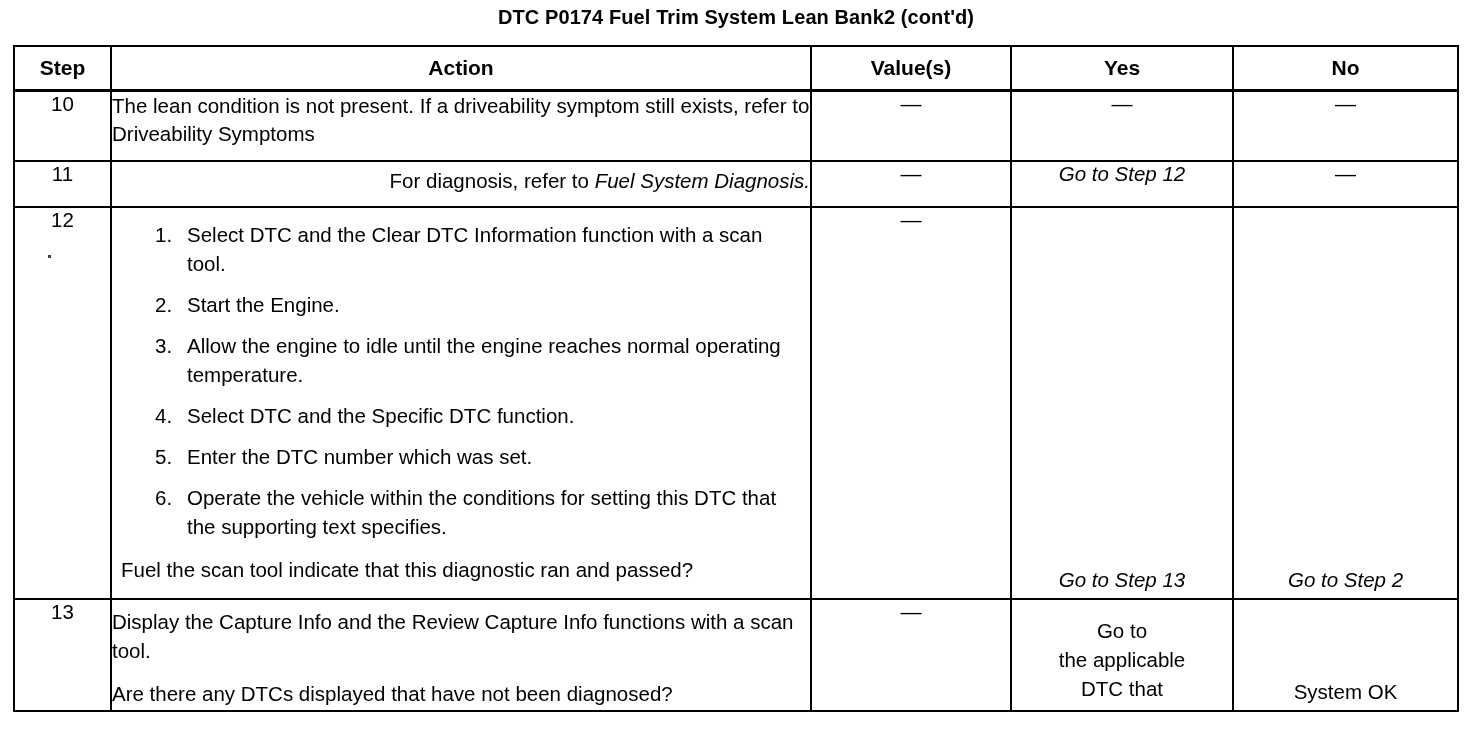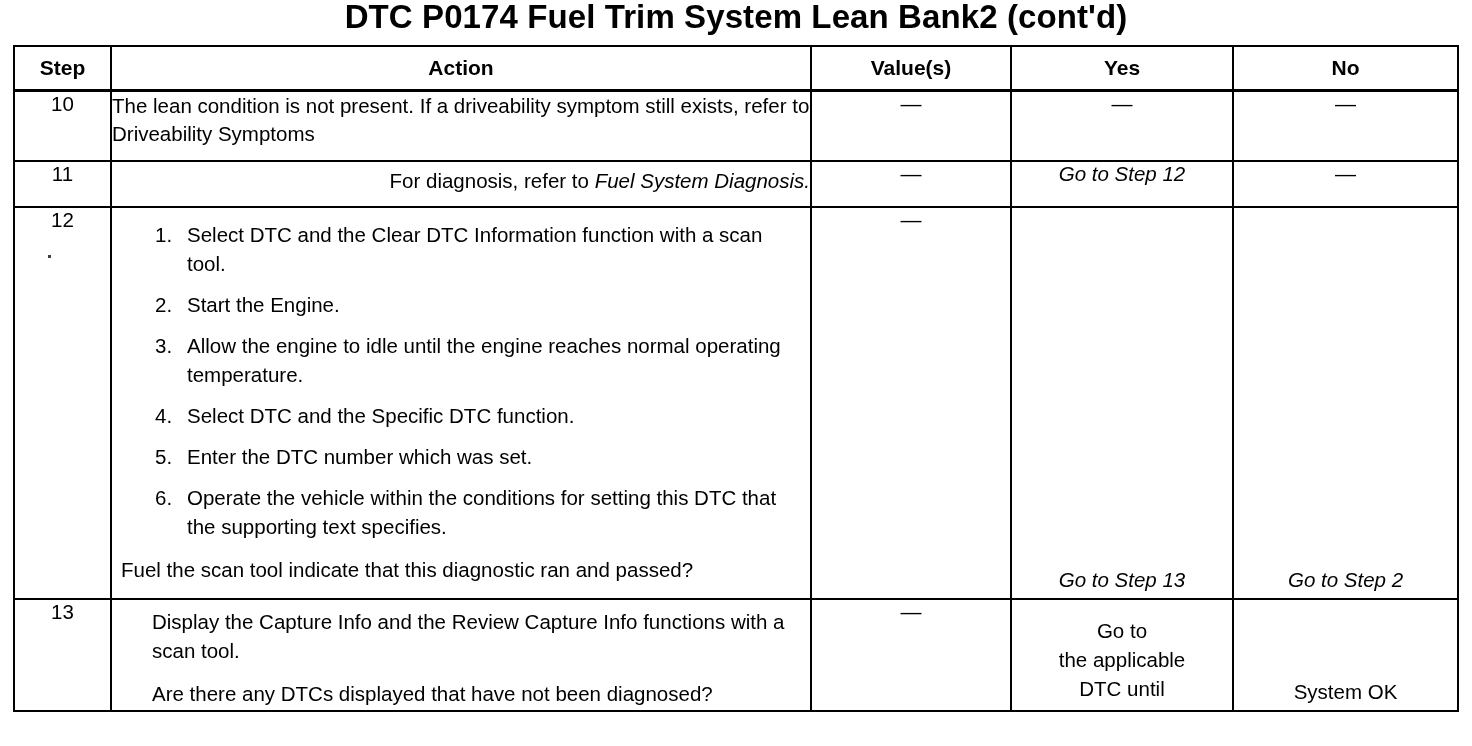--- a/index.html
+++ b/index.html
@@ -24,21 +24,21 @@
     box-sizing: border-box;
   }
 
   
   .doc-title {
     position: absolute;
     top: 2px;
     left: 0;
     width: 1472px;
     text-align: center;
-    font-size: 33px;
+    font-size: 20px;
     font-weight: bold;
     letter-spacing: 0.1px;
     line-height: 30px;
     white-space: nowrap;
   }
 
   
   .dtc-table {
     position: absolute;
     top: 45px;
@@ -117,21 +117,21 @@
     top: 0;
     width: 24px;
     text-align: left;
   }
   .tail-q {
     margin-top: 14px;
     line-height: 1.42;
   }
   .cell-action.step12 { padding: 12px 8px 6px 9px; }
 
-  .para { line-height: 1.45; padding-left: 40px; }
+  .para { line-height: 1.45; }
   .para + .para { margin-top: 13px; }
 
   .yn-multiline { line-height: 1.42; }
 
   
   .speck {
     position: absolute;
     left: 48px;
     top: 255px;
     width: 3px;
@@ -223,21 +223,21 @@
         <td class="cell-step">13</td>
         <td class="cell-action" style="padding-top:7px;">
           <div class="para">Display the Capture Info and the Review Capture Info functions with a scan tool.</div>
           <div class="para">Are there any DTCs displayed that have not been diagnosed?</div>
         </td>
         <td class="cell-value"><span class="dash">—</span></td>
         <td class="cell-yn bottom">
           <div class="yn-multiline">
             <div>Go to</div>
             <div>the applicable</div>
-            <div>DTC until</div>
+            <div>DTC that</div>
           </div>
         </td>
         <td class="cell-yn bottom"><span>System OK</span></td>
       </tr>
 
     </tbody>
   </table>
 
   <div class="speck"></div>
 </div>

